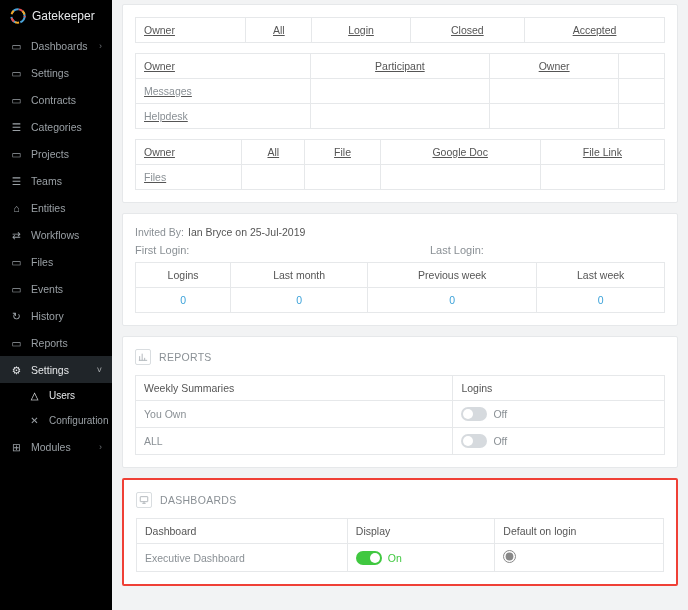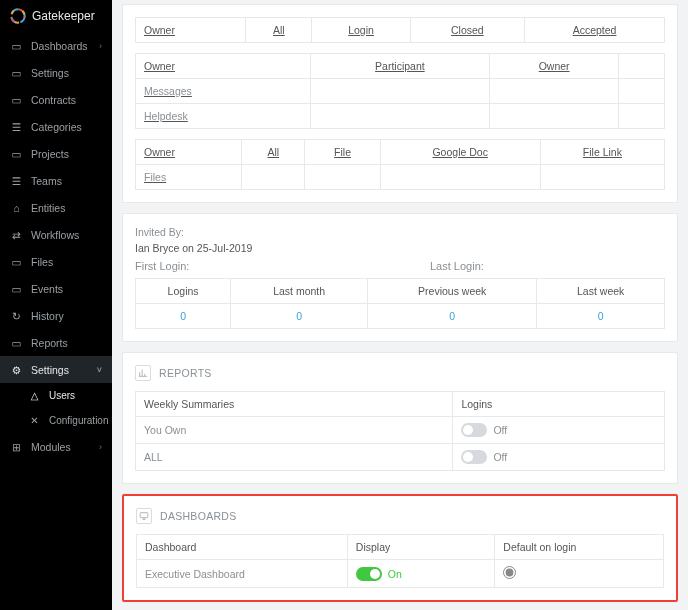--- a/index.html
+++ b/index.html
@@ -22,21 +22,21 @@
 .card-header { display: flex; align-items: center; gap: 8px; color: #8a9095; font-size: 10.5px; letter-spacing: .3px; margin-bottom: 10px; }
 .card-header .h-icon { width: 16px; height: 16px; border: 1px solid #d9dde0; border-radius: 2px; display: flex; align-items: center; justify-content: center; color: #a5abb0; font-size: 10px; }
 table { width: 100%; border-collapse: collapse; font-size: 10.5px; }
 th, td { border: 1px solid #e6e8ea; padding: 6px 8px; text-align: left; font-weight: 400; color: #666; }
 th { color: #555; text-align: center; background: #fff; }
 th:first-child { text-align: left; }
 td.center, th.center { text-align: center; }
 td.num { text-align: center; color: #3ca2d9; }
 .tbl-wrap { margin-bottom: 10px; }
 .tbl-wrap:last-child { margin-bottom: 0; }
-.meta-row { display: flex; gap: 4px; font-size: 10.5px; color: #8a9095; margin-bottom: 6px; flex-direction: column; }
+.meta-row { display: flex; gap: 4px; font-size: 10.5px; color: #8a9095; margin-bottom: 6px; }
 .meta-row b { color: #555; font-weight: 500; }
 .meta-split { display: flex; gap: 60px; margin: 6px 0; color: #8a9095; }
 .meta-split > div { flex: 1; }
 
 .dash-card { border: 2px solid #ef4036; }
 
 .toggle { width: 26px; height: 14px; border-radius: 7px; position: relative; display: inline-block; vertical-align: middle; }
 .toggle::after { content: ""; position: absolute; width: 10px; height: 10px; border-radius: 50%; background: #fff; top: 2px; transition: none; }
 .toggle.on { background: #40c840; }
 .toggle.on::after { right: 2px; }

